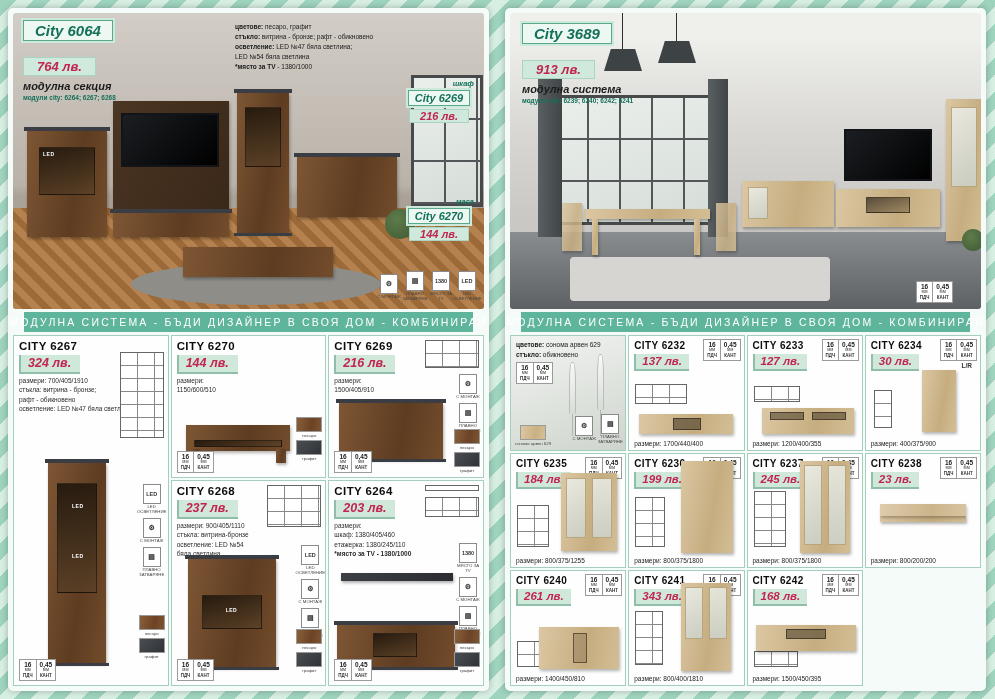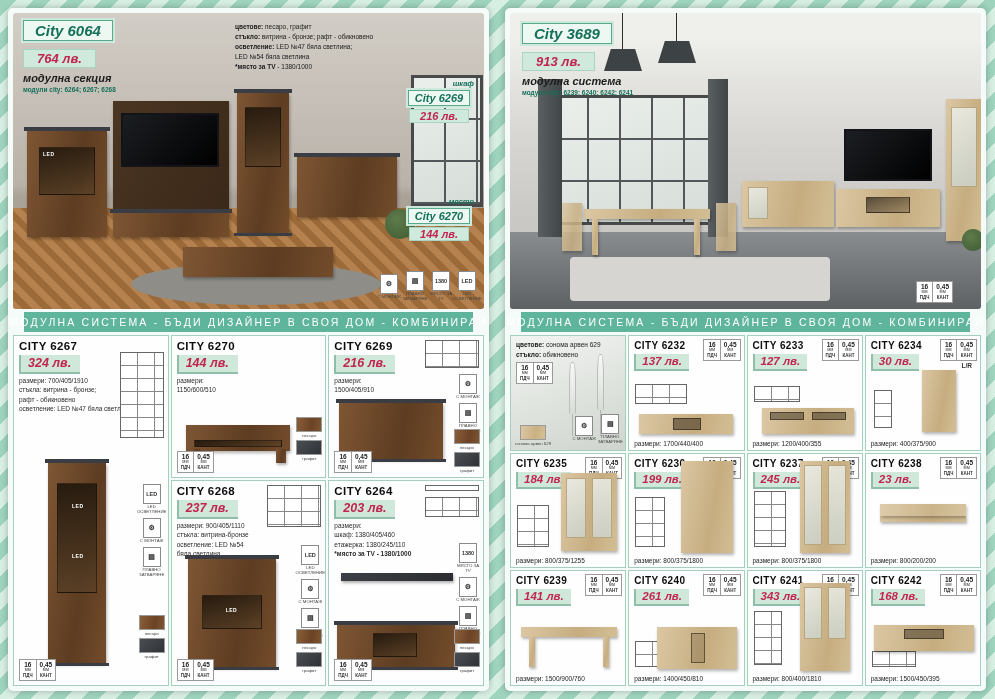--- a/index.html
+++ b/index.html
@@ -37,21 +37,21 @@
   .curt { position:absolute; background:linear-gradient(90deg,#5a5f62,#404547); }
   .cord { position:absolute; width:1px; background:#2c2e30; }
   .lampshade { position:absolute; background:#3d4245; clip-path:polygon(18% 0,82% 0,100% 100%,0 100%); }
   .plant { position:absolute; background:radial-gradient(circle at 40% 35%,#5e7b4b,#3e5a32); border-radius:50%; }
   .ledlab { position:absolute; color:#fff; font-size:5px; font-weight:bold; letter-spacing:.5px; }
 
   
   .cbadge { display:inline-block; background:#ecf8f1; border:1px solid #57a88d; box-shadow:0 0 0 2px #cde9dc;
             font-style:italic; font-weight:bold; color:#15705a; font-size:15px; padding:1px 11px; }
   .pbadge { display:inline-block; background:#cfe9dc; border:1px solid #a9d4c1;
-            font-style:italic; font-weight:bold; color:#c2254f; font-size:13px; padding:1px 13px; margin-top:8px; }
+            font-style:italic; font-weight:bold; color:#c2254f; font-size:13px; padding:1px 13px; margin-top:16px; }
   .htype { font-style:italic; font-weight:bold; font-size:11px; color:#1c1c1c; margin-top:4px; }
   .hmods { font-weight:bold; font-size:6.5px; color:#15705a; margin-top:2px; }
   .sline { font-size:6.5px; line-height:1.55; color:#1a1a1a; }
   .sline b { font-weight:bold; }
   .tag { position:absolute; width:82px; text-align:center; }
   .tag .tlab { font-style:italic; font-weight:bold; font-size:7.5px; color:#15705a; text-align:right; padding-right:6px; }
   .tag .cbadge { font-size:11px; padding:1px 6px; margin-top:1px; }
   .tag .pbadge { font-size:11px; padding:0 10px; margin-top:3px; }
 
   
@@ -139,21 +139,21 @@
         <div class="sline"><b>осветление:</b><span> LED №47 бяла светлина;</span></div>
         <div class="sline"><b></b><span>LED №54 бяла светлина</span></div>
         <div class="sline"><b>*място за TV</b><span> - 1380/1000</span></div>
       </div>
       <div class="tag" style="right:4px;top:66px;">
         <div class="tlab">шкаф</div>
         <div class="cbadge">City 6269</div><br>
         <div class="pbadge">216 лв.</div>
       </div>
       <div class="tag" style="right:4px;top:184px;">
-        <div class="tlab">място</div>
+        <div class="tlab">маса</div>
         <div class="cbadge">City 6270</div><br>
         <div class="pbadge">144 лв.</div>
       </div>
       <div class="icons" style="right:4px;bottom:4px;flex-direction:row;">
         <div class="ico">
             <span class="ib">⚙</span>
             <span class="ic">С МОНТАЖ</span>
           </div>
         <div class="ico">
             <span class="ib">▤</span>
@@ -649,40 +649,20 @@
               <em>мм</em>
               <i>КАНТ</i>
             </span>
           </div>
         <div class="price">23 лв.</div>
         <div class="furn lf" style="left:14px;top:62px;width:86px;height:6px;"></div>
         <div class="furn lf" style="left:14px;top:50px;width:86px;height:12px;opacity:.9;"></div>
         <div class="sizeln">размери: 800/200/200</div>
       </article>
 
-      <article class="card">
-        <div class="code">CITY 6239</div>
-        <div class="pdc" style="right:3px;top:3px;">
-            <span class="c">
-              <b>16</b>
-              <em>мм</em>
-              <i>ПДЧ</i>
-            </span>
-            <span class="c">
-              <b>0,45</b>
-              <em>мм</em>
-              <i>КАНТ</i>
-            </span>
-          </div>
-        <div class="price">141 лв.</div>
-        <div class="furn lf" style="left:10px;top:56px;width:96px;height:10px;"></div>
-        <div class="furn lf" style="left:18px;top:66px;width:6px;height:30px;"></div>
-        <div class="furn lf" style="left:92px;top:66px;width:6px;height:30px;"></div>
-        <div class="sizeln">размери: 1500/900/760</div>
-      </article>
 
       <article class="card">
         <div class="code">CITY 6240</div>
         <div class="pdc" style="right:3px;top:3px;">
             <span class="c">
               <b>16</b>
               <em>мм</em>
               <i>ПДЧ</i>
             </span>
             <span class="c">

